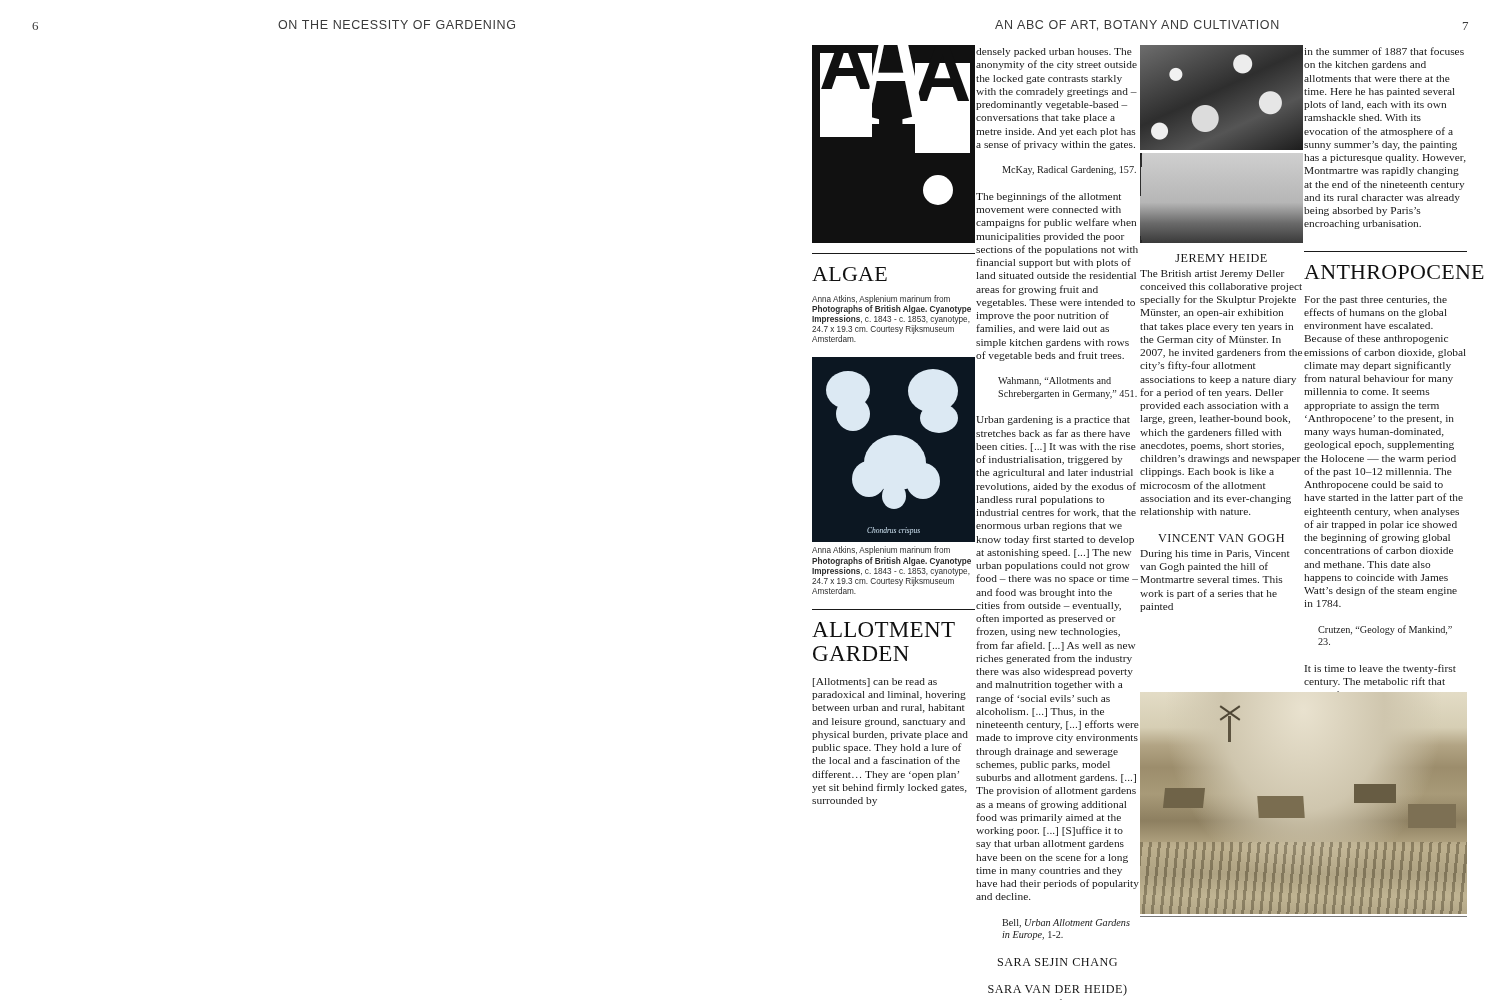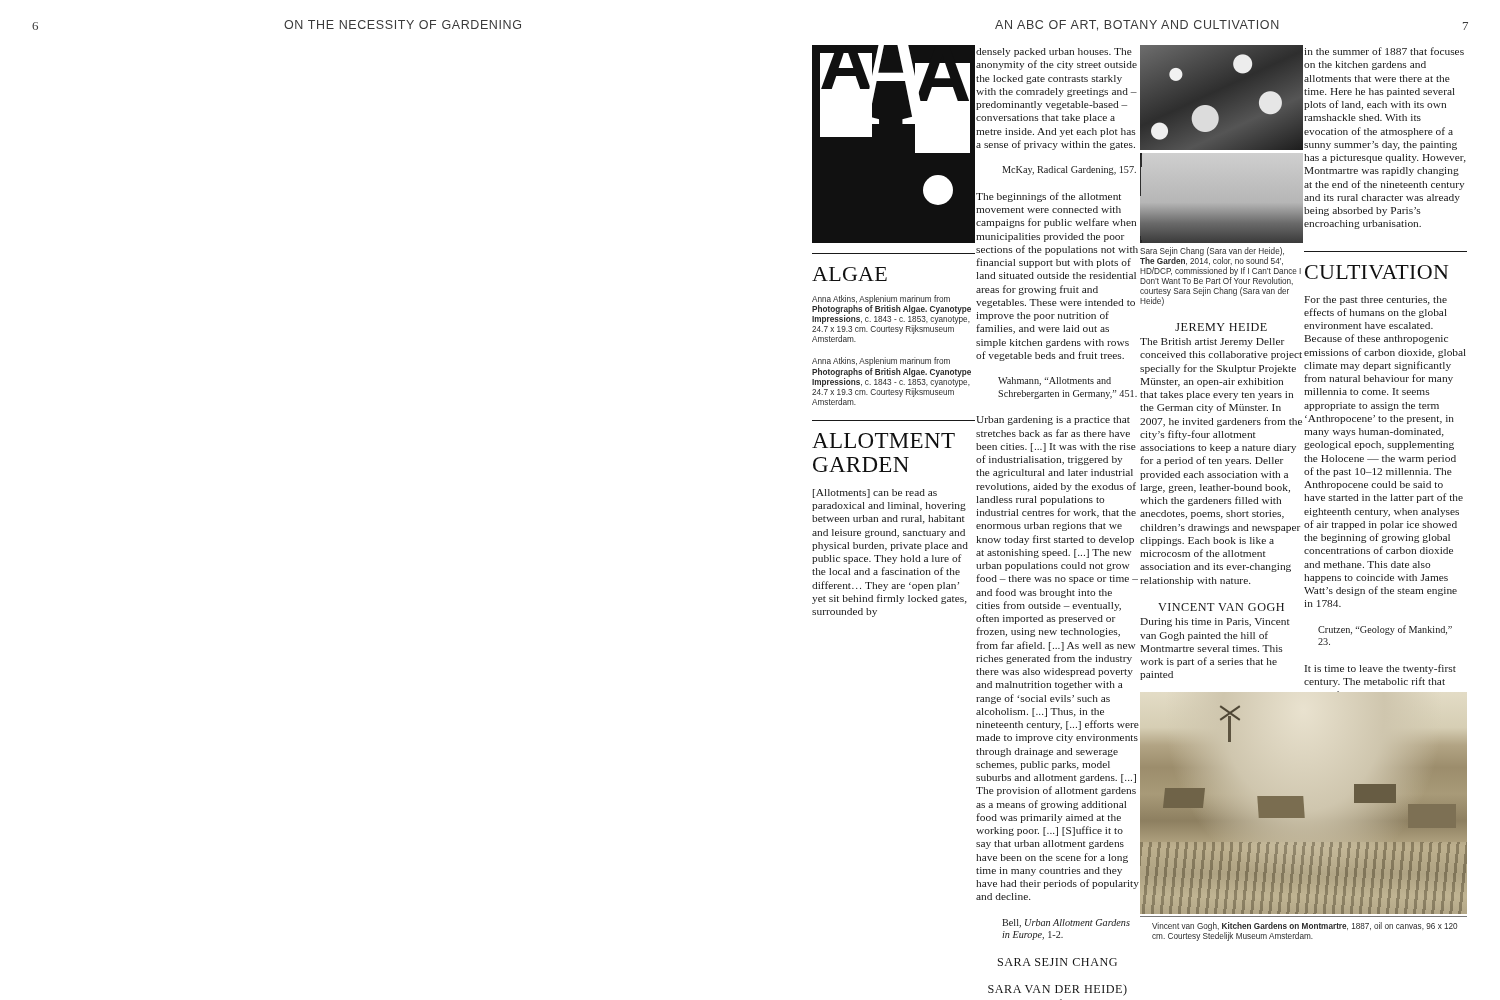--- a/index.html
+++ b/index.html
@@ -20,21 +20,21 @@
   .runhead {
     position: absolute;
     top: 18px;
     font-family: "Liberation Sans", sans-serif;
     font-size: 12.5px;
     letter-spacing: 0.6px;
     color: #3a3a3a;
     white-space: nowrap;
   }
   #folio-left  { left: 32px;  font-family: "Liberation Serif", serif; font-size: 13px; }
-  #head-left   { left: 284px; }
+  #head-left   { left: 278px; }
   #head-right  { left: 995px; }
   #folio-right { left: 1462px; font-family: "Liberation Serif", serif; font-size: 13px; }
 
   
   .page-right {
     position: absolute;
     left: 0; top: 0;
     width: 1500px; height: 1000px;
   }
   .col {
@@ -223,20 +223,31 @@
     <div class="entry-head">ALGAE</div>
 
     <div class="fig">
       <div class="cap">
         <span>Anna Atkins, Asplenium marinum from</span>
         <b>Photographs of British Algae. Cyanotype Impressions</b><span>, c. 1843 - c. 1853, cyanotype, 24.7 x 19.3 cm. Courtesy Rijksmuseum Amsterdam.</span>
       </div>
     </div>
 
     <div class="fig">
+      <div class="plate p2">
+        <div class="frond" style="left:14px; top:14px; width:44px; height:38px;"></div>
+        <div class="frond" style="left:24px; top:40px; width:34px; height:34px;"></div>
+        <div class="frond" style="left:96px; top:12px; width:50px; height:44px;"></div>
+        <div class="frond" style="left:108px;top:46px; width:38px; height:30px;"></div>
+        <div class="frond" style="left:52px; top:78px; width:62px; height:56px;"></div>
+        <div class="frond" style="left:40px; top:104px;width:34px; height:36px;"></div>
+        <div class="frond" style="left:94px; top:106px;width:34px; height:36px;"></div>
+        <div class="frond" style="left:70px; top:126px;width:24px; height:26px;"></div>
+        <div class="sig">Chondrus crispus</div>
+      </div>
       <div class="cap">
         <span>Anna Atkins, Asplenium marinum from</span>
         <b>Photographs of British Algae. Cyanotype Impressions</b><span>, c. 1843 - c. 1853, cyanotype, 24.7 x 19.3 cm. Courtesy Rijksmuseum Amsterdam.</span>
       </div>
     </div>
 
     <div class="entry-head" style="font-size:23px;">ALLOTMENT GARDEN</div>
     <p>[Allotments] can be read as paradoxical and liminal, hovering between urban and rural, habitant and leisure ground, sanctuary and physical burden, private place and public space. They hold a lure of the local and a fascination of the different… They are ‘open plan’ yet sit behind firmly locked gates, surrounded by</p>
   </div>
 
@@ -265,36 +276,32 @@
              linear-gradient(155deg,#6d6d6d 0%,#2e2e2e 45%,#555 70%,#1d1d1d 100%);">
       </div>
     </div>
     <div class="fig">
       <div class="photo ph2" style="background:
              linear-gradient(92deg, rgba(20,20,20,.85) 0 2px, transparent 2px 9px) repeat-x,
              linear-gradient(78deg, rgba(30,30,30,.7) 0 2px, transparent 2px 13px) repeat-x,
              linear-gradient(103deg, rgba(25,25,25,.6) 0 2px, transparent 2px 17px) repeat-x,
              linear-gradient(180deg,#cfcfcf 0%,#b6b6b6 55%,#6a6a6a 78%,#3a3a3a 100%);">
       </div>
-      <div class="cap">
-        <span>Sara Sejin Chang (Sara van der Heide),</span><br>
-        <b>The Garden</b><span>, 2014, color, no sound 54′, HD/DCP, commissioned by If I Can’t Dance I Don’t Want To Be Part Of Your Revolution, courtesy Sara Sejin Chang (Sara van der Heide)</span>
-      </div>
     </div>
 
     <div class="sub-head">JEREMY HEIDE</div>
     <p class="tight" style="margin-top:1px; margin-bottom:13px;">The British artist Jeremy Deller conceived this collaborative project specially for the Skulptur Projekte Münster, an open-air exhibition that takes place every ten years in the German city of Münster. In 2007, he invited gardeners from the city’s fifty-four allotment associations to keep a nature diary for a period of ten years. Deller provided each association with a large, green, leather-bound book, which the gardeners filled with anecdotes, poems, short stories, children’s drawings and newspaper clippings. Each book is like a microcosm of the allotment association and its ever-changing relationship with nature.</p>
     <div class="sub-head">VINCENT VAN GOGH</div>
     <p class="tight" style="margin-top:1px;">During his time in Paris, Vincent van Gogh painted the hill of Montmartre several times. This work is part of a series that he painted</p>
   </div>
 
   <div class="col" id="col4">
     <p>in the summer of 1887 that focuses on the kitchen gardens and allotments that were there at the time. Here he has painted several plots of land, each with its own ramshackle shed. With its evocation of the atmosphere of a sunny summer’s day, the painting has a picturesque quality. However, Montmartre was rapidly changing at the end of the nineteenth century and its rural character was already being absorbed by Paris’s encroaching urbanisation.</p>
     <div style="height:7px;"></div>
-    <div class="entry-head">CULTIVATION</div>
+    <div class="entry-head">ANTHROPOCENE</div>
     <p>For the past three centuries, the effects of humans on the global environment have escalated. Because of these anthropogenic emissions of carbon dioxide, global climate may depart significantly from natural behaviour for many millennia to come. It seems appropriate to assign the term ‘Anthropocene’ to the present, in many ways human-dominated, geological epoch, supplementing the Holocene — the warm period of the past 10–12 millennia. The Anthropocene could be said to have started in the latter part of the eighteenth century, when analyses of air trapped in polar ice showed the beginning of growing global concentrations of carbon dioxide and methane. This date also happens to coincide with James Watt’s design of the steam engine in 1784.</p>
     <div class="citation" style="padding-left:14px;">Crutzen, “Geology of Mankind,” 23.</div>
     <p>It is time to leave the twenty-first century. The metabolic rift that wakes from the carbon liberation front is not the only challenge to the biosphere. The Anthropocene is the name Paul Crutzen and others give to this period of geological time upon which the planet has entered. Crutzen: ‘About 30-50% of the planet’s land surface is exploited by humans…. More than half of all accessible freshwater is used by</p>
   </div>
 
   <div class="painting" style="background:
          radial-gradient(ellipse at 50% 8%, #e9e2cf 0%, #cfc6ae 35%, transparent 60%),
          linear-gradient(180deg,#e3dcc6 0%,#d6ceb4 16%,#b2a484 24%,#9c8d6c 34%,#a89a78 46%,#8d7f60 58%,#b5a784 70%,#9e9273 82%,#b9ad8b 92%,#a5997a 100%);">
 
     <div style="position:absolute; left:88px; top:24px; width:3px; height:26px; background:#5c5340;"></div>
@@ -303,17 +310,14 @@
 
     <div style="position:absolute; left:24px; top:96px;  width:40px; height:20px; background:#6f6348; transform:skewX(-6deg);"></div>
     <div style="position:absolute; left:118px;top:104px; width:46px; height:22px; background:#7a6d50; transform:skewX(4deg);"></div>
     <div style="position:absolute; left:214px;top:92px;  width:42px; height:19px; background:#675c43;"></div>
     <div style="position:absolute; left:268px;top:112px; width:48px; height:24px; background:#7d7054;"></div>
 
     <div style="position:absolute; left:0; top:150px; width:327px; height:72px;
                 background: repeating-linear-gradient(96deg, rgba(90,80,56,.45) 0 3px, rgba(205,193,160,.35) 3px 9px);"></div>
   </div>
   <div class="paint-rule"></div>
-  <div class="paint-cap">
-    <span>Vincent van Gogh, </span><b>Kitchen Gardens on Montmartre</b><span>, 1887, oil on canvas, 96 x 120 cm. Courtesy Stedelijk Museum Amsterdam.</span>
-  </div>
 
 </div>
 
 </body></html>

